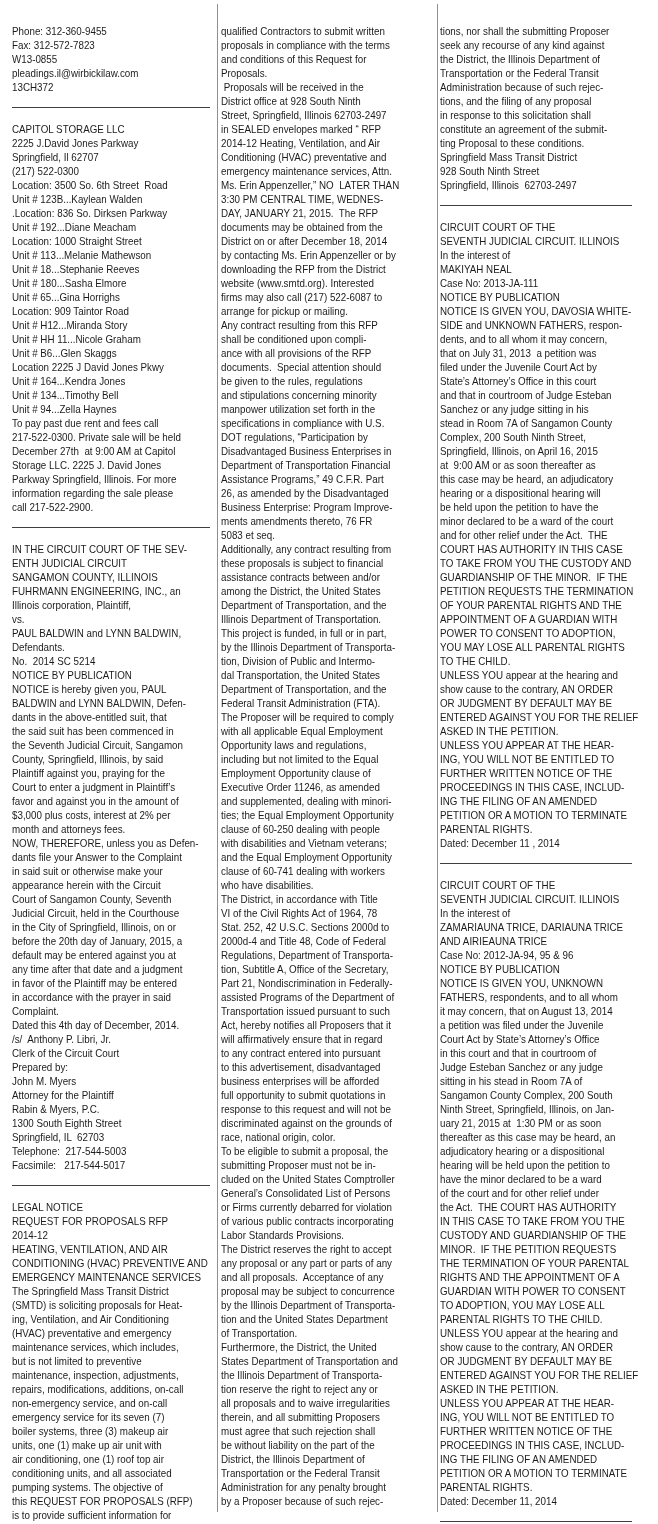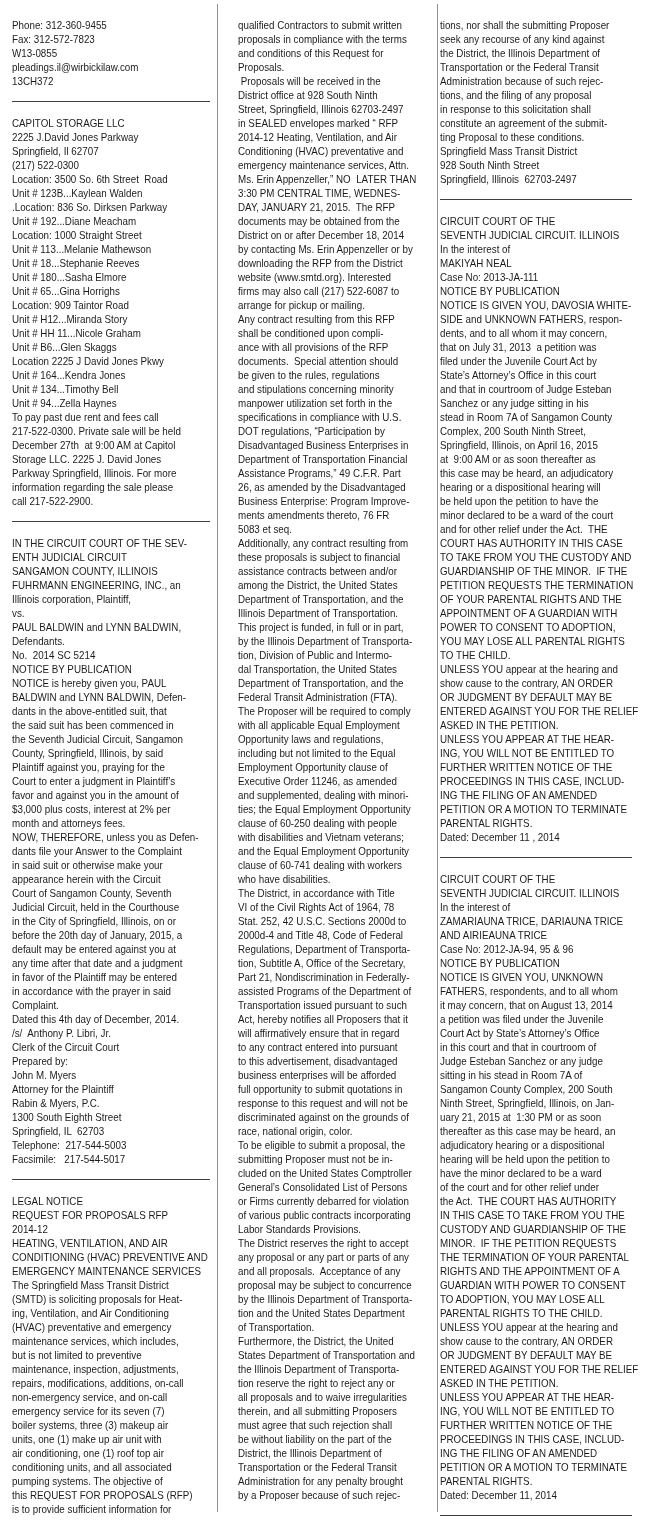--- a/index.html
+++ b/index.html
@@ -10,24 +10,24 @@
   body {
     position: relative;
     width: 658px;
     height: 1524px;
     overflow: hidden;
     font-family: "Liberation Sans", sans-serif;
   }
   .col {
     position: absolute;
     top: 0;
-    padding-top: 18px;
+    padding-top: 24px;
   }
   .col-1 { left: 12px;  width: 202px; }
-  .col-2 { left: 238px; width: 202px; }
+  .col-2 { left: 221px; width: 202px; }
   .col-3 { left: 440px; width: 196px; }
   .line {
     font-size: 11.6px;
     line-height: 14px;
     height: 14px;
     white-space: pre;
     color: #1b1b1b;
     transform: scaleX(0.845);
     transform-origin: 0 50%;
   }

